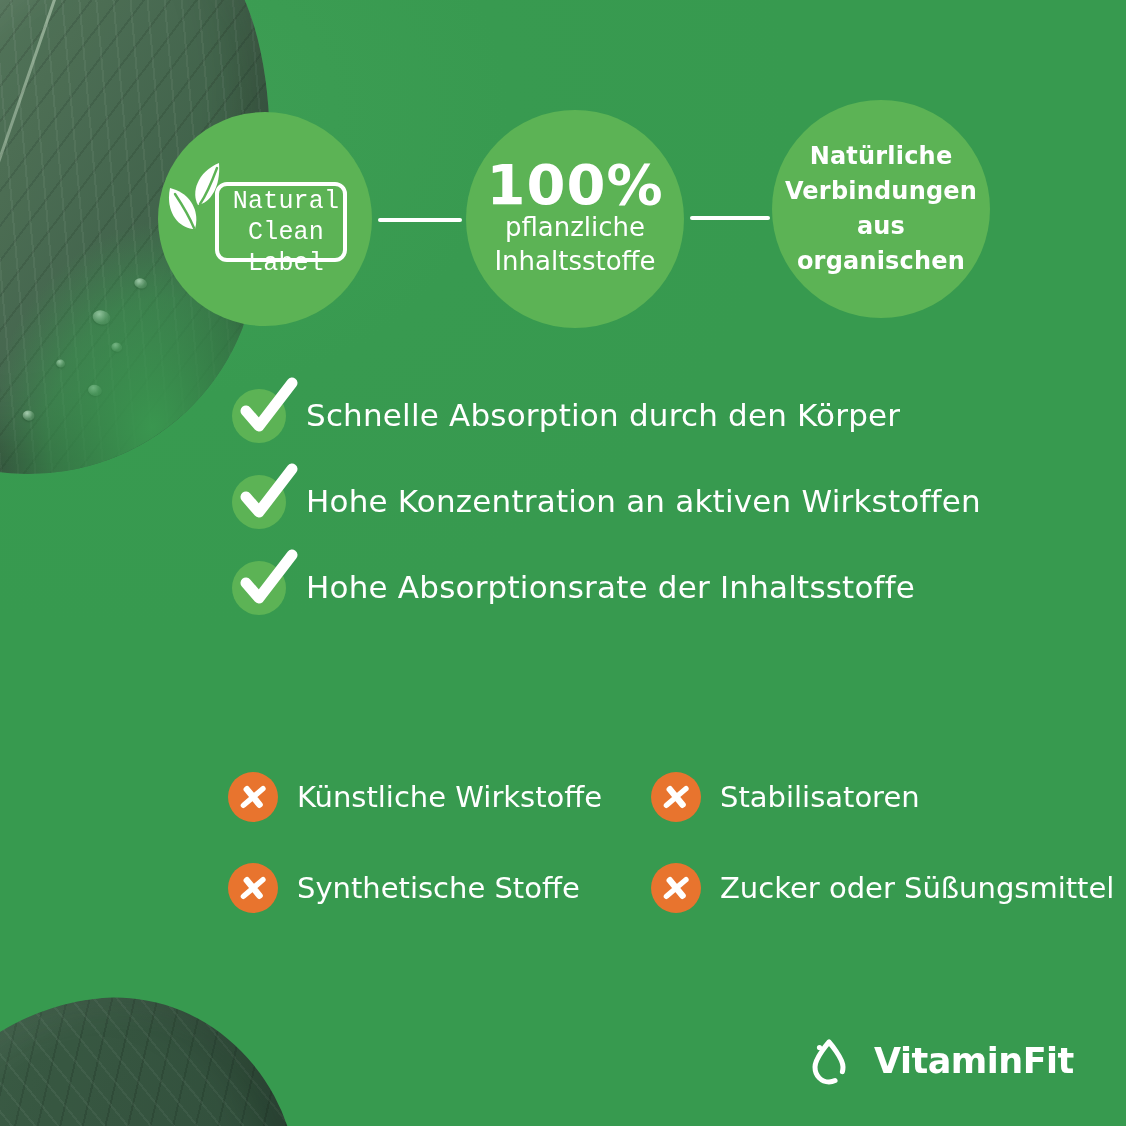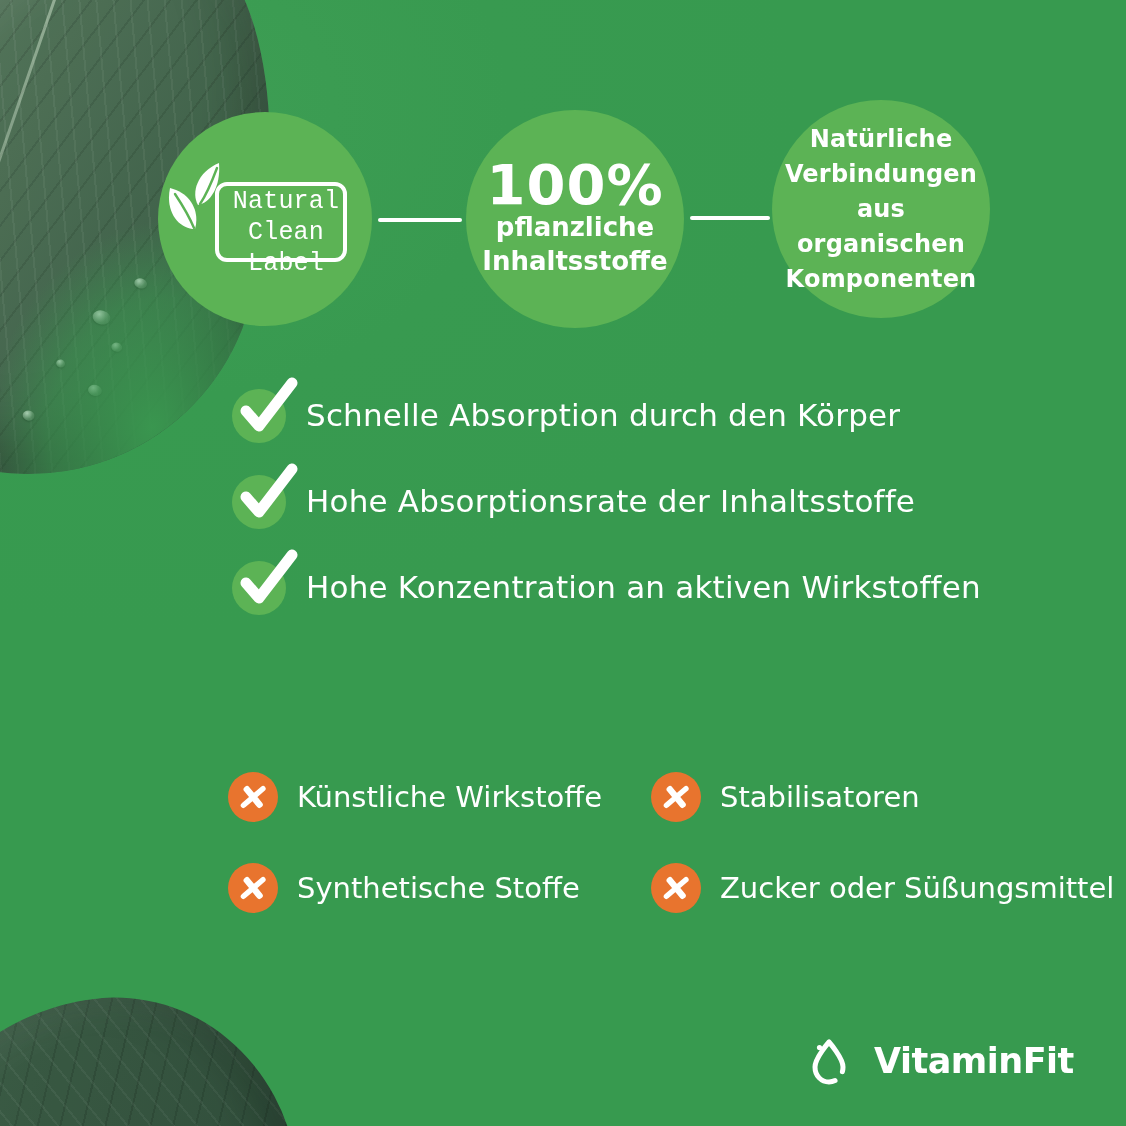--- a/index.html
+++ b/index.html
@@ -81,21 +81,21 @@
   }
   .badge-text{
     position:absolute;left:44px;top:32px;width:150px;
     font-family:Liberation Mono, monospace;
     font-size:25px;line-height:31px;color:#fff;font-weight:400;
     letter-spacing:.2px;text-align:center;
   }
   .badge-leaves{position:absolute;left:0px;top:6px;width:74px;height:86px;}
 
   .c2-top{font-size:56px;font-weight:700;line-height:50px;letter-spacing:1px;}
-  .c2-sub{font-size:26px;font-weight:700;line-height:34px;}
+  .c2-sub{font-size:26px;font-weight:400;line-height:34px;}
   .c3-line{font-size:24px;font-weight:700;line-height:35px;letter-spacing:.2px;}
 
   
   .check-list{position:absolute;left:0;top:372px;width:1043px;}
   .check-row{position:relative;height:86px;display:flex;align-items:center;}
   .check-ico{position:relative;width:60px;height:60px;margin-left:232px;flex:0 0 auto;}
   .check-disc{position:absolute;left:0;top:4px;width:54px;height:54px;border-radius:50%;background:#5cb355;}
   .check-mark{position:absolute;left:-2px;top:-12px;width:72px;height:72px;}
   .check-label{
     margin-left:14px;color:#ffffff;font-size:31px;font-weight:400;letter-spacing:.2px;
@@ -167,21 +167,20 @@
         <div class="c2-sub">pflanzliche</div>
         <div class="c2-sub">Inhaltsstoffe</div>
       </div>
     </div>
 
     <div class="circle" id="circle-3">
       <div>
         <div class="c3-line">Natürliche</div>
         <div class="c3-line">Verbindungen</div>
         <div class="c3-line">aus organischen</div>
-        <div class="c3-line">Komponenten</div>
       </div>
     </div>
   </div>
 
   <div class="check-list">
 
     <div class="check-row">
       <div class="check-ico">
         <div class="check-disc"></div>
         <svg class="check-mark" viewBox="0 0 72 72">
@@ -191,31 +190,31 @@
       <div class="check-label">Schnelle Absorption durch den Körper</div>
     </div>
 
     <div class="check-row">
       <div class="check-ico">
         <div class="check-disc"></div>
         <svg class="check-mark" viewBox="0 0 72 72">
           <path d="M16 38 L29 53 L62 10" stroke="#ffffff" stroke-width="11" fill="none" stroke-linecap="round" stroke-linejoin="round"></path>
         </svg>
       </div>
-      <div class="check-label">Hohe Absorptionsrate der Inhaltsstoffe</div>
+      <div class="check-label">Hohe Konzentration an aktiven Wirkstoffen</div>
     </div>
 
     <div class="check-row">
       <div class="check-ico">
         <div class="check-disc"></div>
         <svg class="check-mark" viewBox="0 0 72 72">
           <path d="M16 38 L29 53 L62 10" stroke="#ffffff" stroke-width="11" fill="none" stroke-linecap="round" stroke-linejoin="round"></path>
         </svg>
       </div>
-      <div class="check-label">Hohe Konzentration an aktiven Wirkstoffen</div>
+      <div class="check-label">Hohe Absorptionsrate der Inhaltsstoffe</div>
     </div>
   </div>
 
   <div class="ohne-band">
     
     
     
     
   </div>
 

